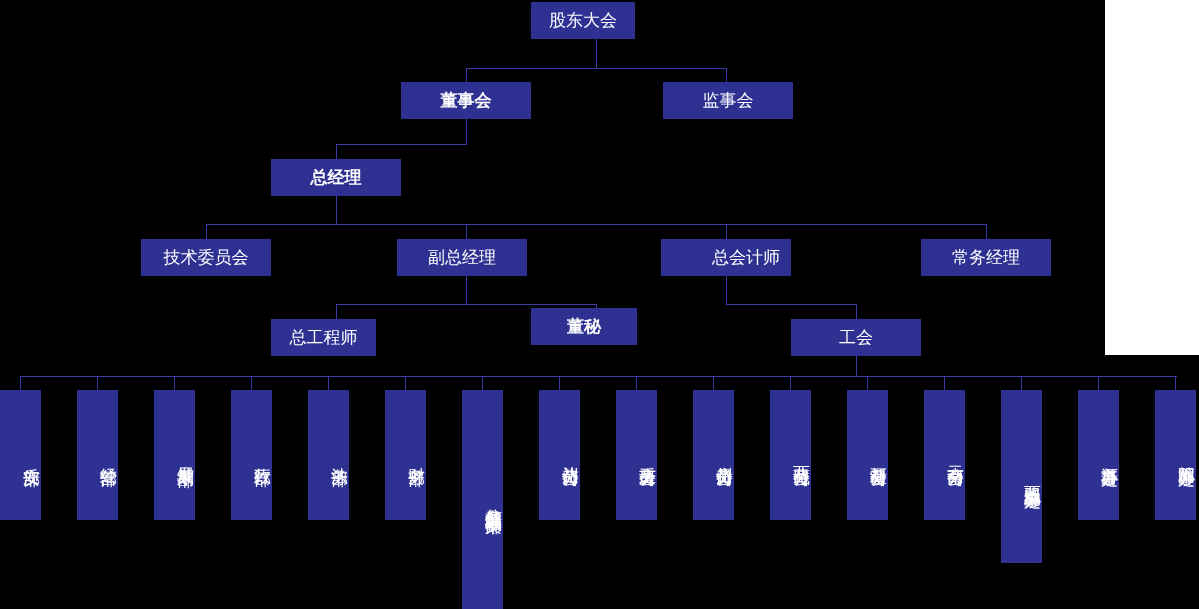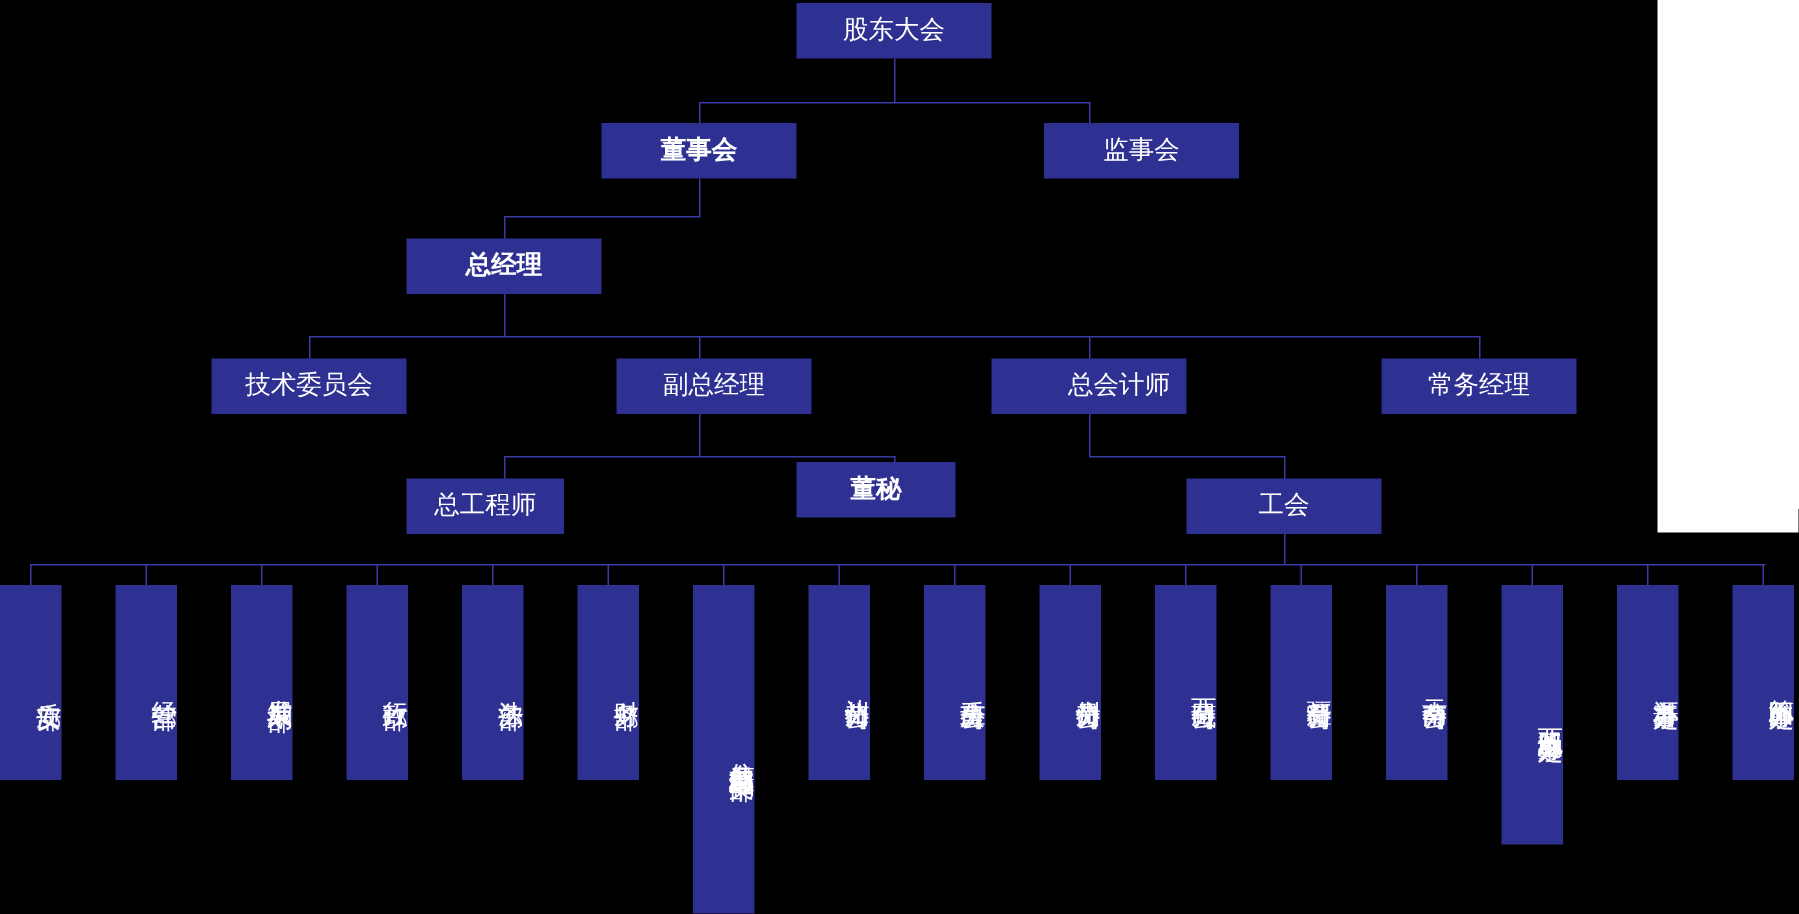--- a/index.html
+++ b/index.html
@@ -52,29 +52,29 @@
   <div class="ln vt" style="left:336px;top:304px;height:15px;"></div>
   <div class="ln vt" style="left:596px;top:304px;height:15px;"></div>
 
   <div class="ln vt" style="left:726px;top:276px;height:28px;"></div>
   <div class="ln hz" style="left:726px;top:304px;width:131px;"></div>
   <div class="ln vt" style="left:856px;top:304px;height:15px;"></div>
 
   <div class="ln vt" style="left:856px;top:356px;height:20px;"></div>
   <div class="ln hz" style="left:20px;top:376px;width:1157px;"></div>
 
-  <div class="node h" style="left:531px;top:2px;width:130px;height:37px;">股东大会</div>
+  <div class="node h" style="left:531px;top:2px;width:104px;height:37px;">股东大会</div>
 
   <div class="node h" style="left:401px;top:82px;width:130px;height:37px;font-weight:bold;">董事会</div>
-  <div class="node h" style="left:696px;top:82px;width:130px;height:37px;">监事会</div>
+  <div class="node h" style="left:663px;top:82px;width:130px;height:37px;">监事会</div>
 
   <div class="node h bold" style="left:271px;top:159px;width:130px;height:37px;">总经理</div>
 
-  <div class="node h" style="left:141px;top:239px;width:130px;height:37px;">技术委员会</div>
-  <div class="node h" style="left:411px;top:239px;width:130px;height:37px;">副总经理</div>
+  <div class="node h" style="left:141px;top:239px;width:130px;height:37px;font-family:Liberation Serif, serif;">技术委员会</div>
+  <div class="node h" style="left:397px;top:239px;width:130px;height:37px;">副总经理</div>
   <div class="node h" style="left:661px;top:239px;width:130px;height:37px;padding-left:40px;">总会计师</div>
   <div class="node h" style="left:921px;top:239px;width:130px;height:37px;">常务经理</div>
 
   <div class="node h" style="left:271px;top:319px;width:105px;height:37px;">总工程师</div>
   <div class="node h bold" style="left:531px;top:308px;width:106px;height:37px;">董秘</div>
   <div class="node h" style="left:791px;top:319px;width:130px;height:37px;">工会</div>
 
   <div class="ln vt" style="left:20px;top:376px;height:14px;"></div>
   <div class="node v" style="left:0px;top:390px;width:41px;height:130px;">质安部</div>
 

